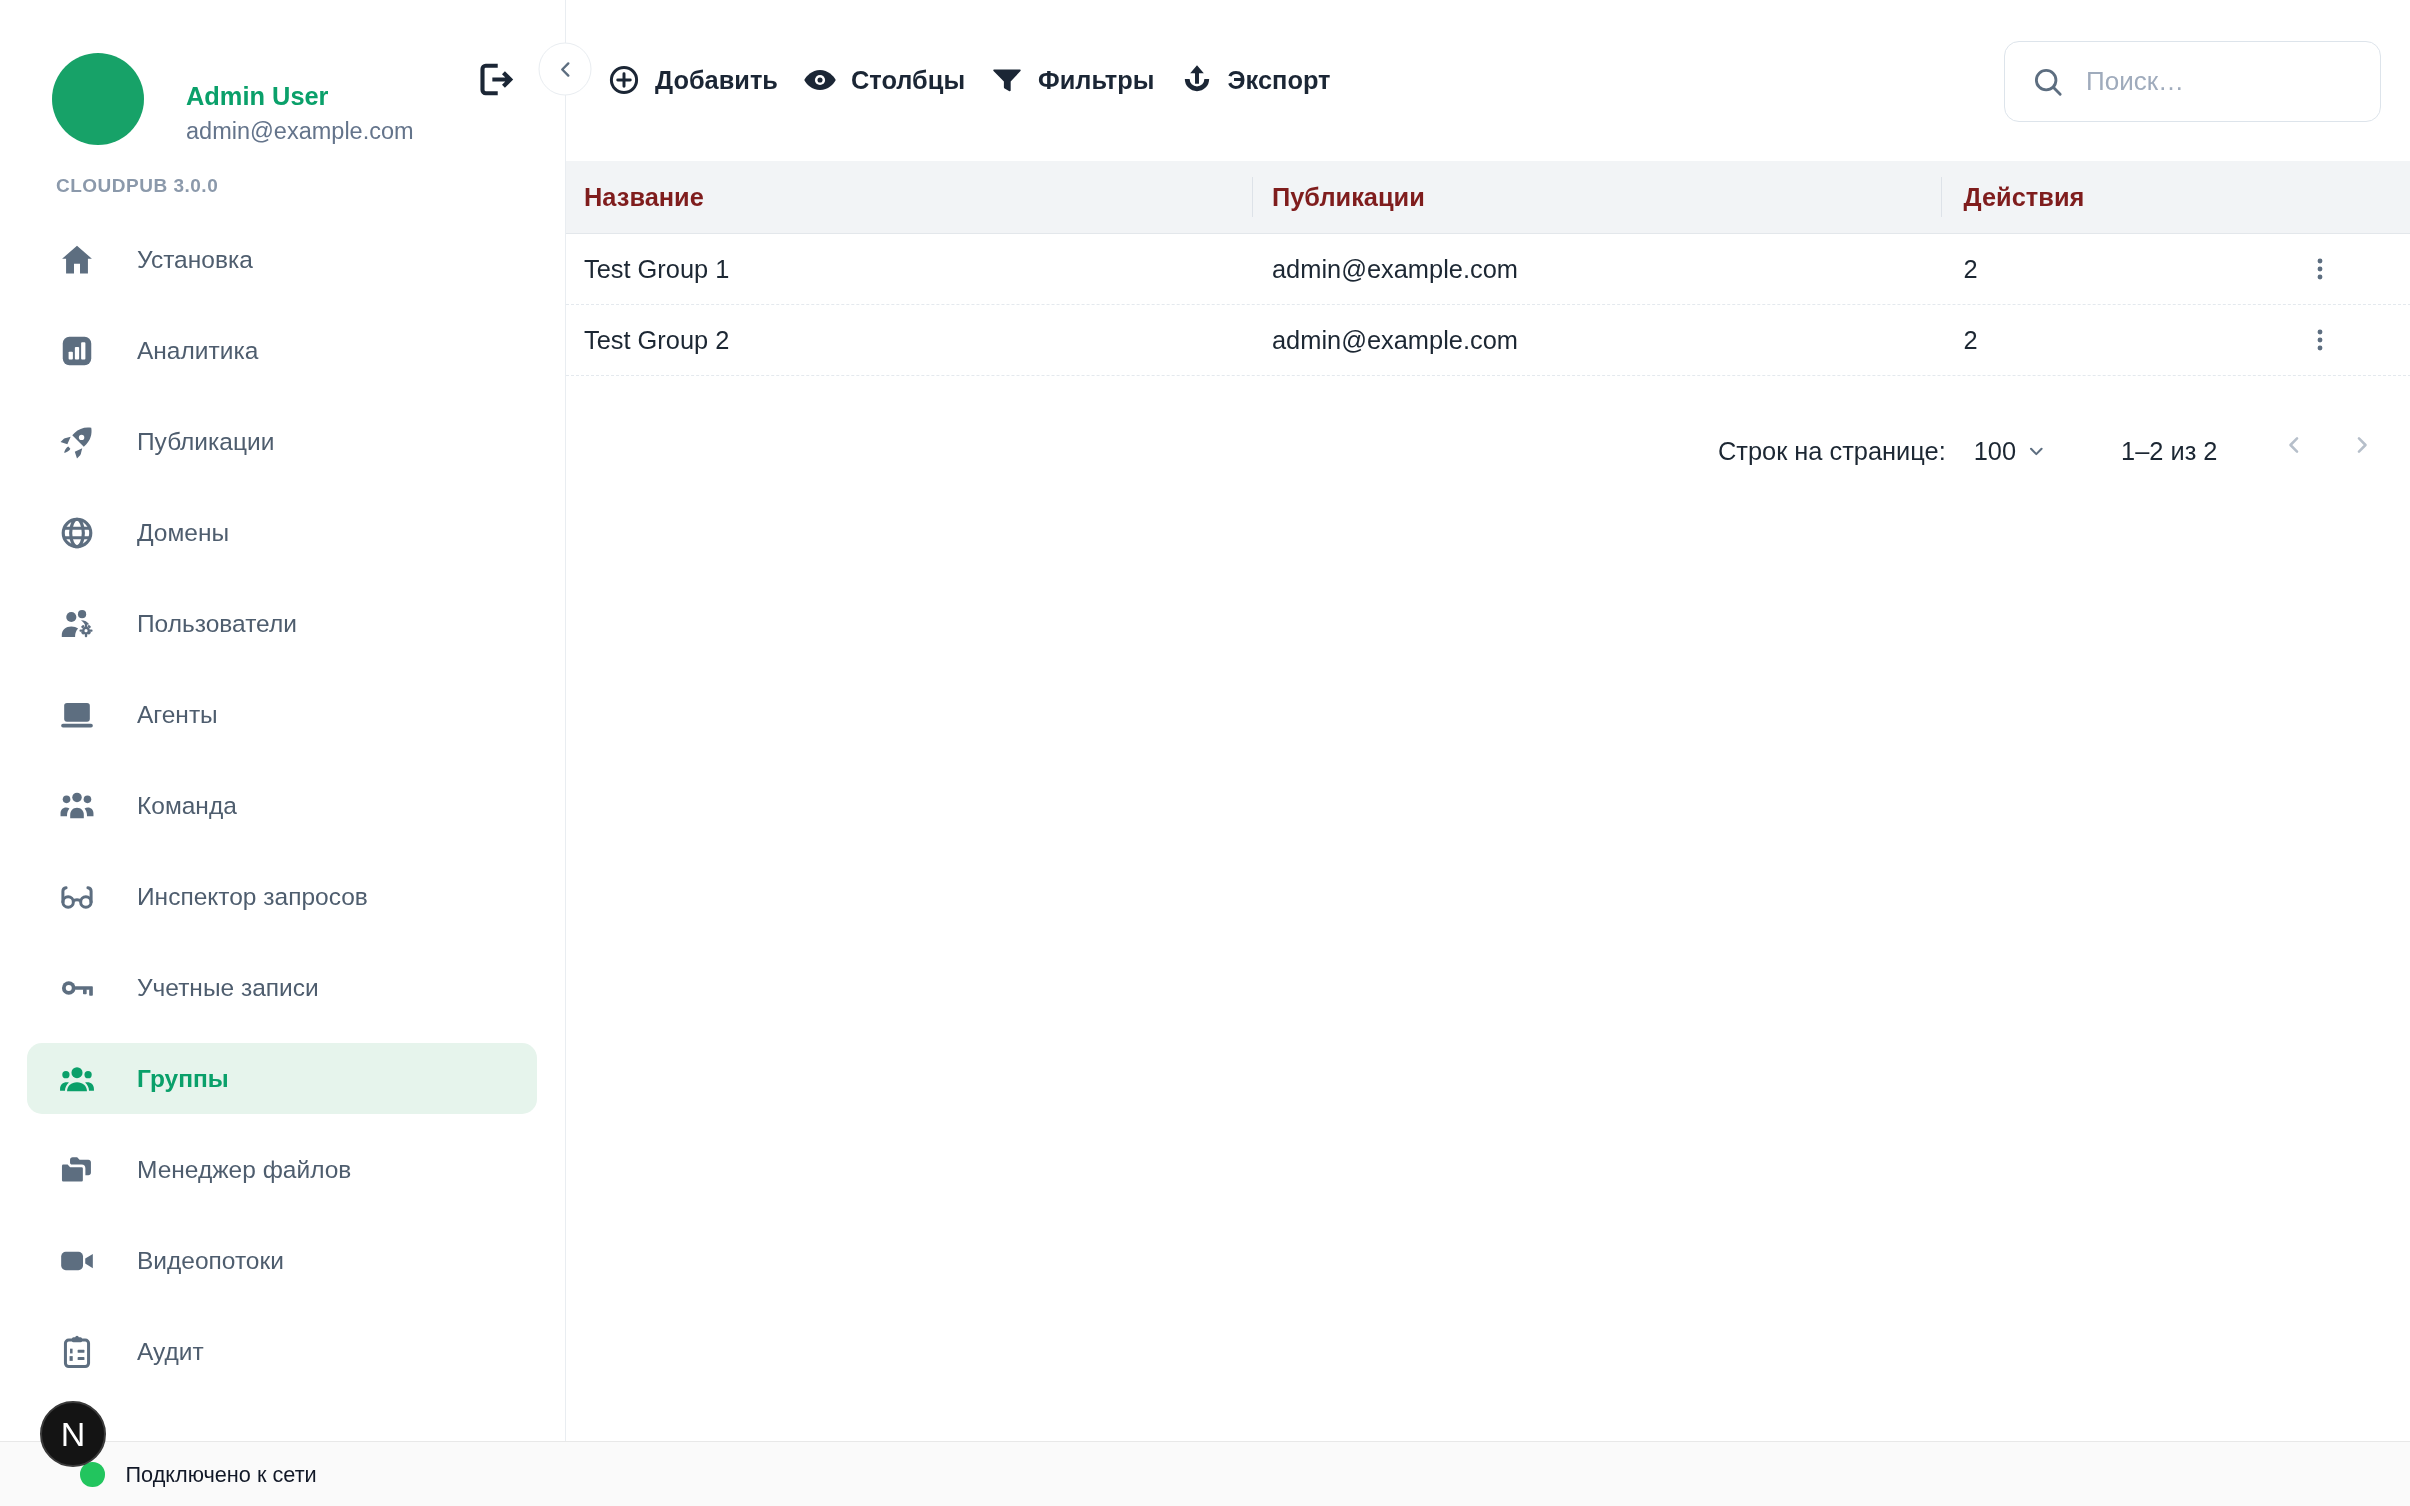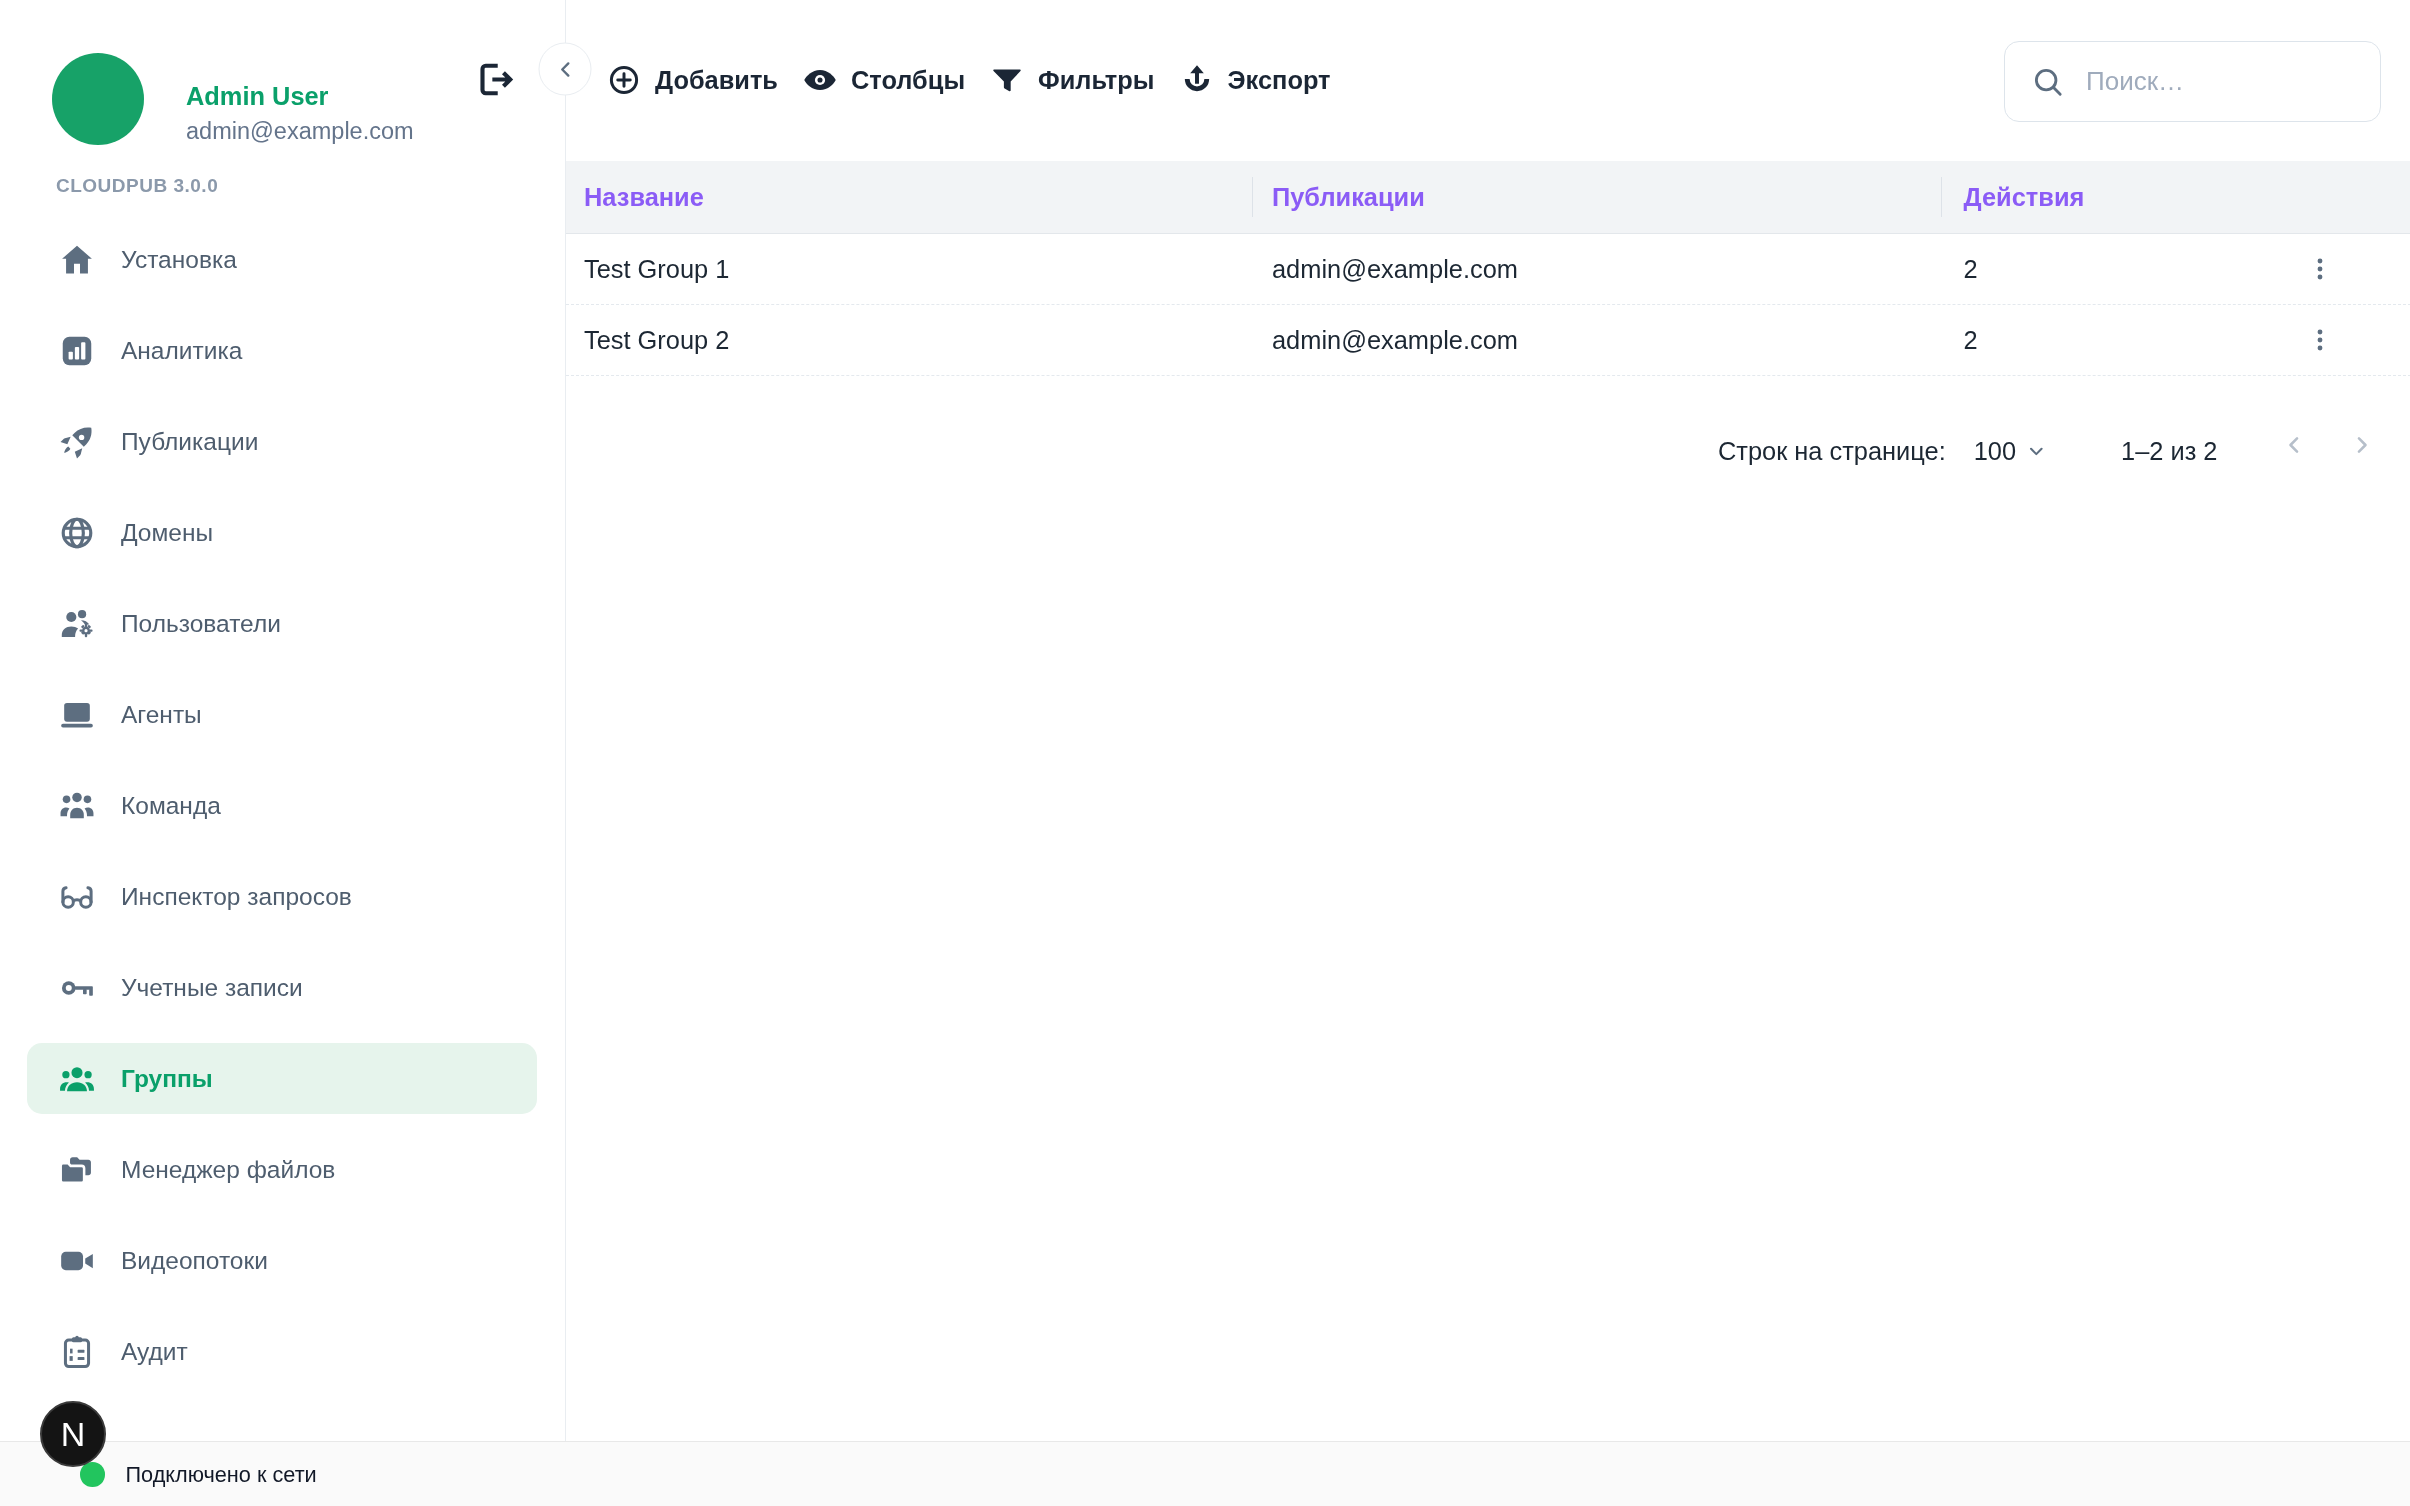--- a/index.html
+++ b/index.html
@@ -13,21 +13,21 @@
   
   .sidebar{position:absolute;left:0;top:0;width:565px;height:1441px;background:#fff;border-right:0.9px solid #e9edf1;}
   .user-block{position:absolute;left:52px;top:53px;display:flex;align-items:flex-end;gap:42px;}
   .avatar{width:92px;height:92px;border-radius:50%;background:#17a268;display:flex;align-items:center;justify-content:center;}
   .avatar .ig{width:58px;height:58px;}
   .user-name{font-size:25.4px;font-weight:bold;color:#0aa06a;line-height:1.25;}
   .user-email{font-size:23.5px;color:#64748b;margin-top:5.6px;}
   .logout-btn{position:absolute;right:49px;top:58px;width:43px;height:43px;color:#1b2635;cursor:pointer;background:none;border:none;padding:0;}
   .version{position:absolute;left:56px;top:175px;font-size:19px;font-weight:bold;letter-spacing:0.5px;color:#8b99ab;}
   .nav{position:absolute;left:27px;top:224px;width:510px;display:flex;flex-direction:column;gap:20px;}
-  .nav-item{height:71px;border-radius:15px;display:flex;align-items:center;padding-left:31px;gap:25px;font-size:24.5px;color:#4e5d6e;cursor:pointer;}
+  .nav-item{height:71px;border-radius:15px;display:flex;align-items:center;padding-left:31px;gap:41px;font-size:24.5px;color:#4e5d6e;cursor:pointer;}
   .nav-item .ico{width:38px;height:38px;color:#5d6e80;flex:0 0 auto;}
   .nav-item.active{background:#e6f4ec;color:#0aa06a;font-weight:bold;}
   .nav-item.active .ico{color:#0aa06a;}
   .collapse-btn{position:absolute;left:565px;top:69px;transform:translate(-50%,-50%);width:53px;height:53px;border-radius:50%;
     background:#fff;border:0.9px solid #e9edf1;display:flex;align-items:center;justify-content:center;color:#5d6e80;cursor:pointer;z-index:5;padding:0;}
   .collapse-btn .ig{width:26px;height:26px;}
 
   
   .main{position:absolute;left:566px;top:0;width:1845px;height:1441px;background:#fff;}
   .toolbar{position:absolute;left:41px;top:47px;height:66px;display:flex;align-items:center;gap:25px;}
@@ -36,21 +36,21 @@
   .search-box{position:absolute;right:30px;top:41px;width:377px;height:81px;box-sizing:border-box;border:1.9px solid #dde4eb;border-radius:15px;
     display:flex;align-items:center;gap:19px;padding:0 22.6px 0 26px;background:#fff;}
   .search-box .ico{width:34px;height:34px;color:#5d6e80;flex:0 0 auto;}
   .search-box input{flex:1;min-width:0;border:none;outline:none;font-size:26px;color:#334155;font-family:inherit;background:transparent;}
   .search-box input::placeholder{color:#9fabbc;}
 
   
   .table{position:absolute;left:0;top:161px;width:1845px;}
   .thead,.tr{display:grid;grid-template-columns:686px 689px 287px 183px;}
   .thead{background:#f2f4f6;height:72px;border-bottom:0.9px solid #e3e7eb;}
-  .th{display:flex;align-items:center;font-size:25.4px;font-weight:bold;color:#8b5cf6;position:relative;box-sizing:border-box;padding-left:18px;}
+  .th{display:flex;align-items:center;font-size:25.4px;font-weight:bold;color:#7f1d1d;position:relative;box-sizing:border-box;padding-left:18px;}
   .th + .th::before{content:"";position:absolute;left:0;top:16px;bottom:16px;width:0.9px;background:#dde2e8;}
   .th:nth-child(2){padding-left:20px;}
   .th:nth-child(3){padding-left:22.6px;}
   .th:nth-child(4){padding-left:27px;}
   .tr{height:70px;align-items:center;border-bottom:1.9px dashed #e4e9ee;font-size:25.4px;color:#1c2733;background:#fff;}
   .td{padding-left:18px;box-sizing:border-box;}
   .td.owner{padding-left:20px;}
   .td.pubs{padding-left:22.6px;}
   .td.actions{padding-left:0;display:flex;justify-content:center;}
   .kebab-btn{width:45px;height:45px;color:#5d6e80;background:none;border:none;cursor:pointer;padding:8.5px;box-sizing:border-box;}

